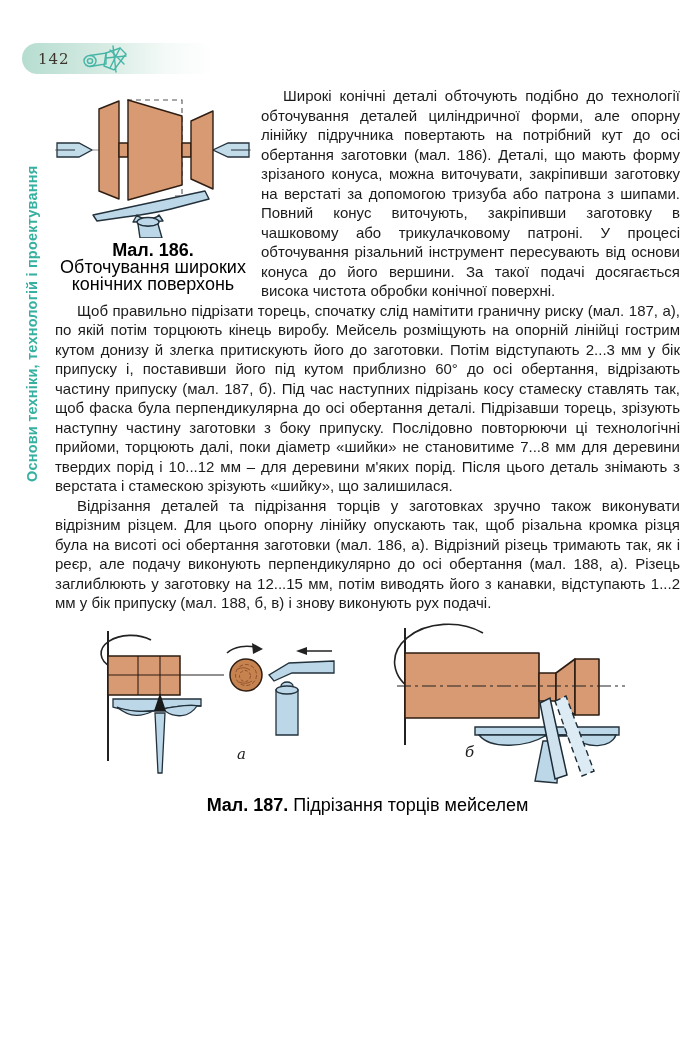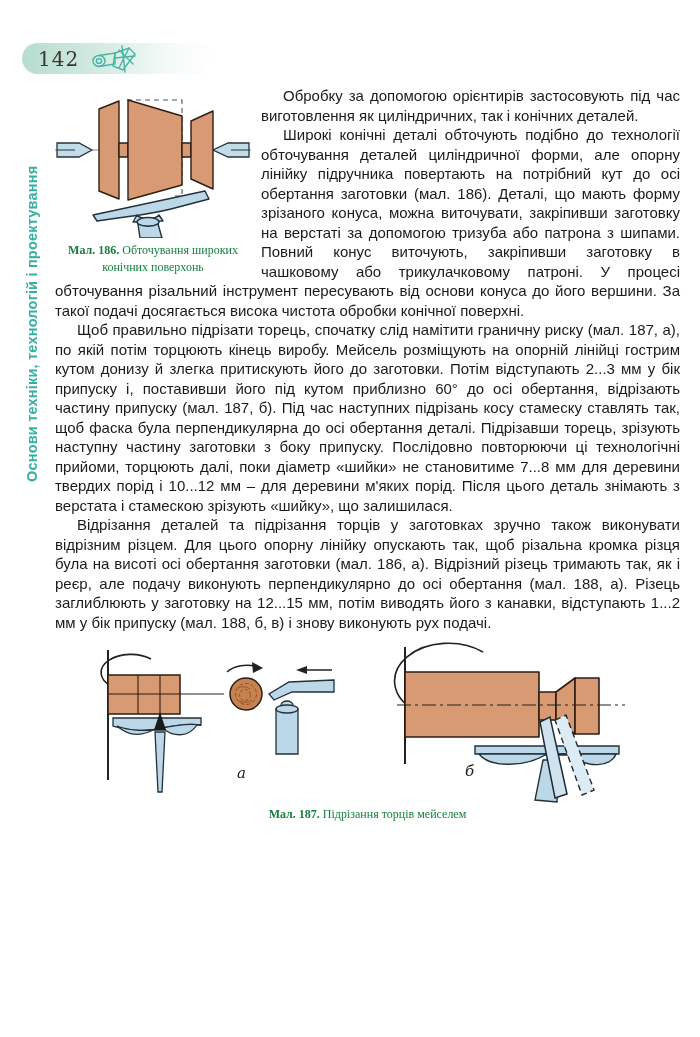--- a/index.html
+++ b/index.html
@@ -9,21 +9,21 @@
   }
   
   .page-badge{
     position:absolute;left:22px;top:43px;width:192px;height:31px;
     border-radius:16px;
     background:linear-gradient(90deg,#b6ddd0 0%,#d8ece4 45%,#f4faf7 75%,#ffffff 100%);
     display:flex;align-items:center;
   }
   .page-num{
     font-family:"DejaVu Serif","Liberation Serif",serif;
-    font-size:20px;color:#3c352d;margin-left:16px;letter-spacing:1px;
+    font-size:15px;color:#3c352d;margin-left:16px;letter-spacing:1px;
   }
   .badge-icon{margin-left:10px;}
   
   .sidebar-title{
     position:absolute;left:24px;top:482px;width:392px;height:24px;
     transform:rotate(-90deg);transform-origin:0 0;
     color:#36b0a0;font-weight:bold;font-size:14.5px;letter-spacing:.2px;
     white-space:nowrap;
   }
   
@@ -31,37 +31,36 @@
     position:absolute;left:55px;top:86px;width:625px;
     font-size:15px;line-height:19.5px;text-align:justify;
   }
   .content p{margin:0;text-indent:22px;}
   .content p.noindent{text-indent:0;}
   figure.fig186{
     float:left;width:196px;margin:0 10px 4px 0;padding:0;
   }
   figure.fig186 svg{display:block;margin:2px auto 4px auto;}
   .fig-caption{
-    text-align:center;font-size:12px;line-height:17px;color:#15803d;
+    text-align:center;font-size:18px;line-height:17px;color:#000000;
     text-indent:0;
-    font-family:Liberation Serif, serif;
   }
   .fig-caption b{font-weight:bold;}
   
   .fig187{position:relative;width:625px;height:162px;margin-top:10px;clear:both;}
   .fig187 svg{position:absolute;top:0;}
   .fig187 .svg-a{left:28px;}
   .fig187 .svg-b{left:332px;}
   .fig-label{
     position:absolute;font-family:"DejaVu Serif","Liberation Serif",serif;
     font-style:italic;font-size:15px;color:#222;
   }
   .label-a{left:182px;top:122px;}
   .label-b{left:410px;top:120px;}
-  .fig187-caption{margin-top:2px;width:625px;}
+  .fig187-caption{margin-top:12px;width:625px;}
 </style>
 </head>
 <body>
 
 <div class="page-badge">
   <span class="page-num">142</span>
   <svg class="badge-icon" width="52" height="30" viewBox="0 0 52 30">
     <g stroke="#46b5a5" stroke-width="1.4" fill="none" stroke-linecap="round">
       <ellipse cx="10" cy="17" rx="6" ry="5.5"></ellipse>
       <ellipse cx="10" cy="17" rx="2.6" ry="2.4"></ellipse>
@@ -102,21 +101,20 @@
       <g fill="#bcd8e8" stroke="#22313b" stroke-width="1.4" stroke-linejoin="round">
         <path d="M38,127 L150,103 L154,111 L116,121 C100,125 86,127 70,129 L42,133 Z"></path>
         <path d="M82,127 C86,132 100,132 104,127 L108,133 L78,134 Z"></path>
         <ellipse cx="93" cy="134" rx="11" ry="4.5"></ellipse>
         <path d="M83,136 L85,150 L107,150 L103,136 C98,139 88,139 83,136 Z"></path>
       </g>
     </svg>
     <figcaption class="fig-caption"><b>Мал. 186.</b><span> Обточування широких конічних поверхонь</span></figcaption>
   </figure>
 
-  <p>Обробку за допомогою орієнтирів застосовують під час виготовлення як циліндричних, так і конічних деталей.</p>
   <p>Широкі конічні деталі обточують подібно до технології обточування деталей циліндричної форми, але опорну лінійку підручника повертають на потрібний кут до осі обертання заготовки (мал. 186). Деталі, що мають форму зрізаного конуса, можна виточувати, закріпивши заготовку на верстаті за допомогою тризуба або патрона з шипами. Повний конус виточують, закріпивши заготовку в чашковому або трикулачковому патроні. У процесі обточування різальний інструмент пересувають від основи конуса до його вершини. За такої подачі досягається висока чистота обробки конічної поверхні.</p>
   <p>Щоб правильно підрізати торець, спочатку слід намітити граничну риску (мал. 187, а), по якій потім торцюють кінець виробу. Мейсель розміщують на опорній лінійці гострим кутом донизу й злегка притискують його до заготовки. Потім відступають 2...3 мм у бік припуску і, поставивши його під кутом приблизно 60° до осі обертання, відрізають частину припуску (мал. 187, б). Під час наступних підрізань косу стамеску ставлять так, щоб фаска була перпендикулярна до осі обертання деталі. Підрізавши торець, зрізують наступну частину заготовки з боку припуску. Послідовно повторюючи ці технологічні прийоми, торцюють далі, поки діаметр «шийки» не становитиме 7...8 мм для деревини твердих порід і 10...12 мм – для деревини м'яких порід. Після цього деталь знімають з верстата і стамескою зрізують «шийку», що залишилася.</p>
   <p>Відрізання деталей та підрізання торців у заготовках зручно також виконувати відрізним різцем. Для цього опорну лінійку опускають так, щоб різальна кромка різця була на висоті осі обертання заготовки (мал. 186, а). Відрізний різець тримають так, як і реєр, але подачу виконують перпендикулярно до осі обертання (мал. 188, а). Різець заглиблюють у заготовку на 12...15 мм, потім виводять його з канавки, відступають 1...2 мм у бік припуску (мал. 188, б, в) і знову виконують рух подачі.</p>
 
   <div class="fig187">
 
     <svg class="svg-a" width="252" height="152" viewBox="0 0 252 152">
       <line x1="25" y1="8" x2="25" y2="138" stroke="#222" stroke-width="2"></line>
 
       <path d="M68,17 A28,17 0 0 0 28,44" fill="none" stroke="#222" stroke-width="1.6"></path>

